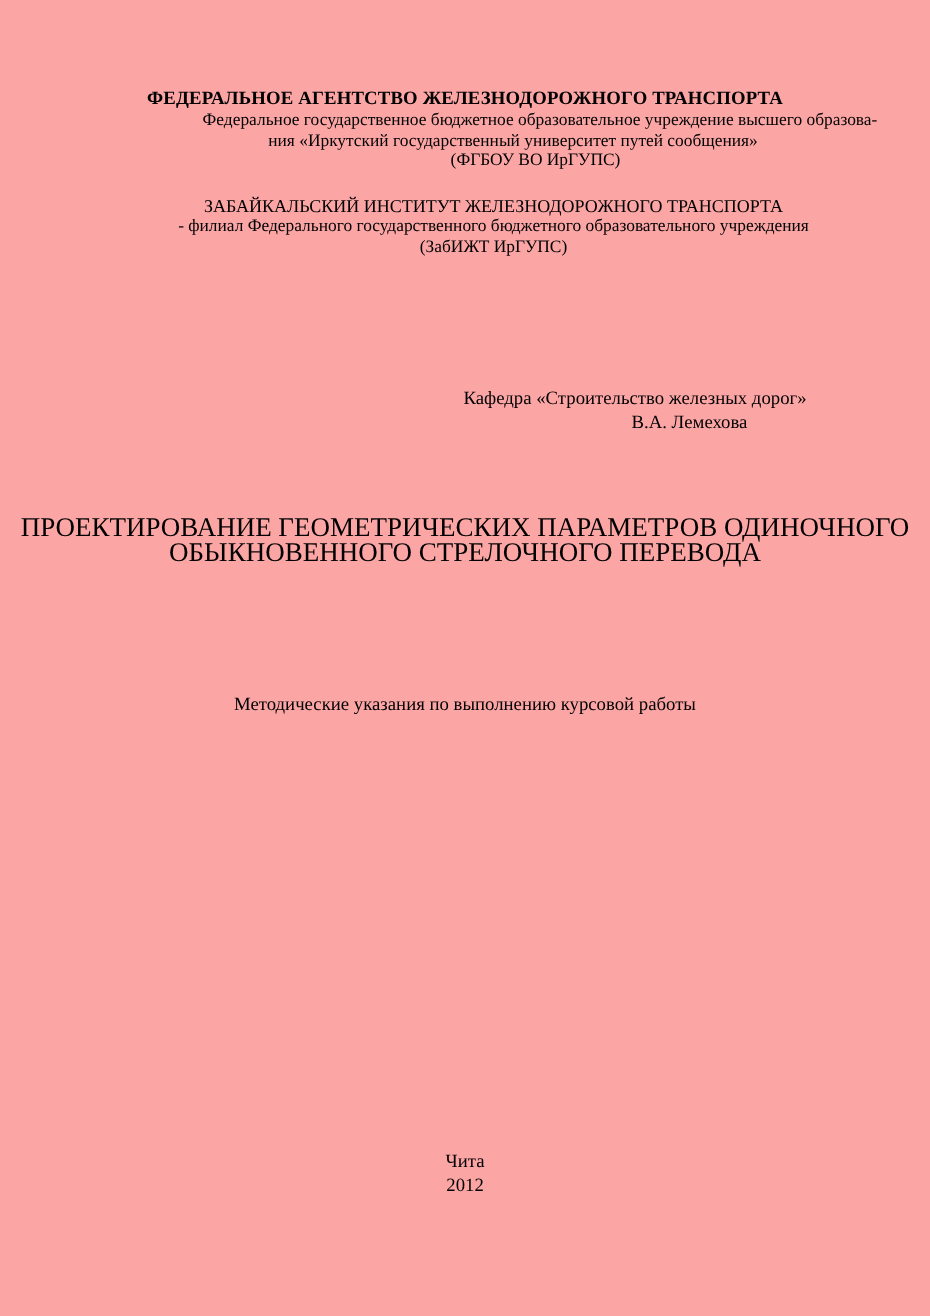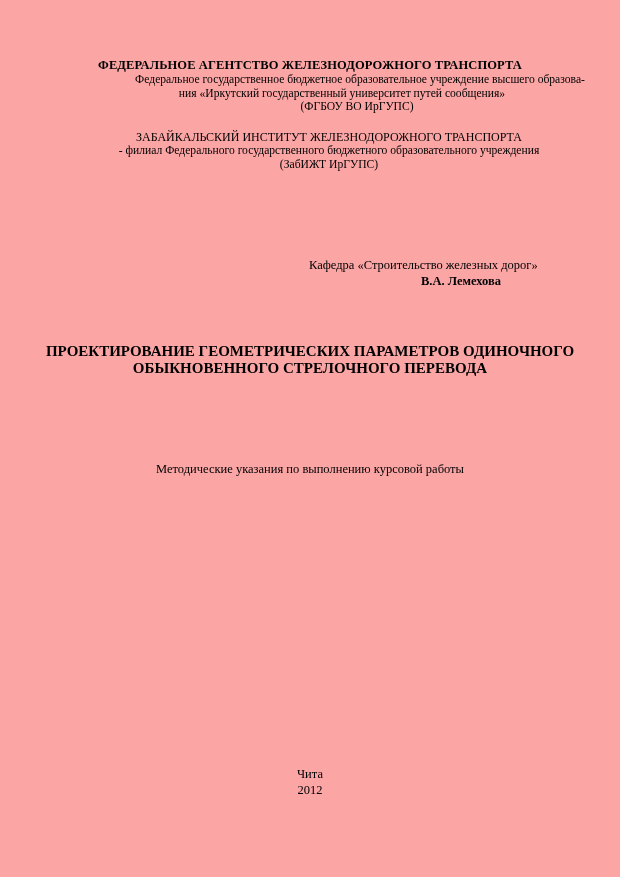--- a/index.html
+++ b/index.html
@@ -61,28 +61,28 @@
     font-size: 12.5px;
     line-height: 15px;
     white-space: nowrap;
     margin-top: 19px;
   }
   .author {
     position: absolute;
     left: 421px;
     top: 274px;
     font-size: 12.5px;
-    font-weight: bold;
+    font-weight: normal;
     line-height: 15px;
     white-space: nowrap;
   }
   .doc-title {
     top: 343px;
-    font-size: 15px;
-    font-weight: bold;
+    font-size: 18px;
+    font-weight: normal;
     line-height: 17px;
   }
   .subtitle {
     top: 462px;
     font-size: 12.5px;
     line-height: 15px;
   }
   .place-year {
     top: 766px;
     font-size: 12.5px;

